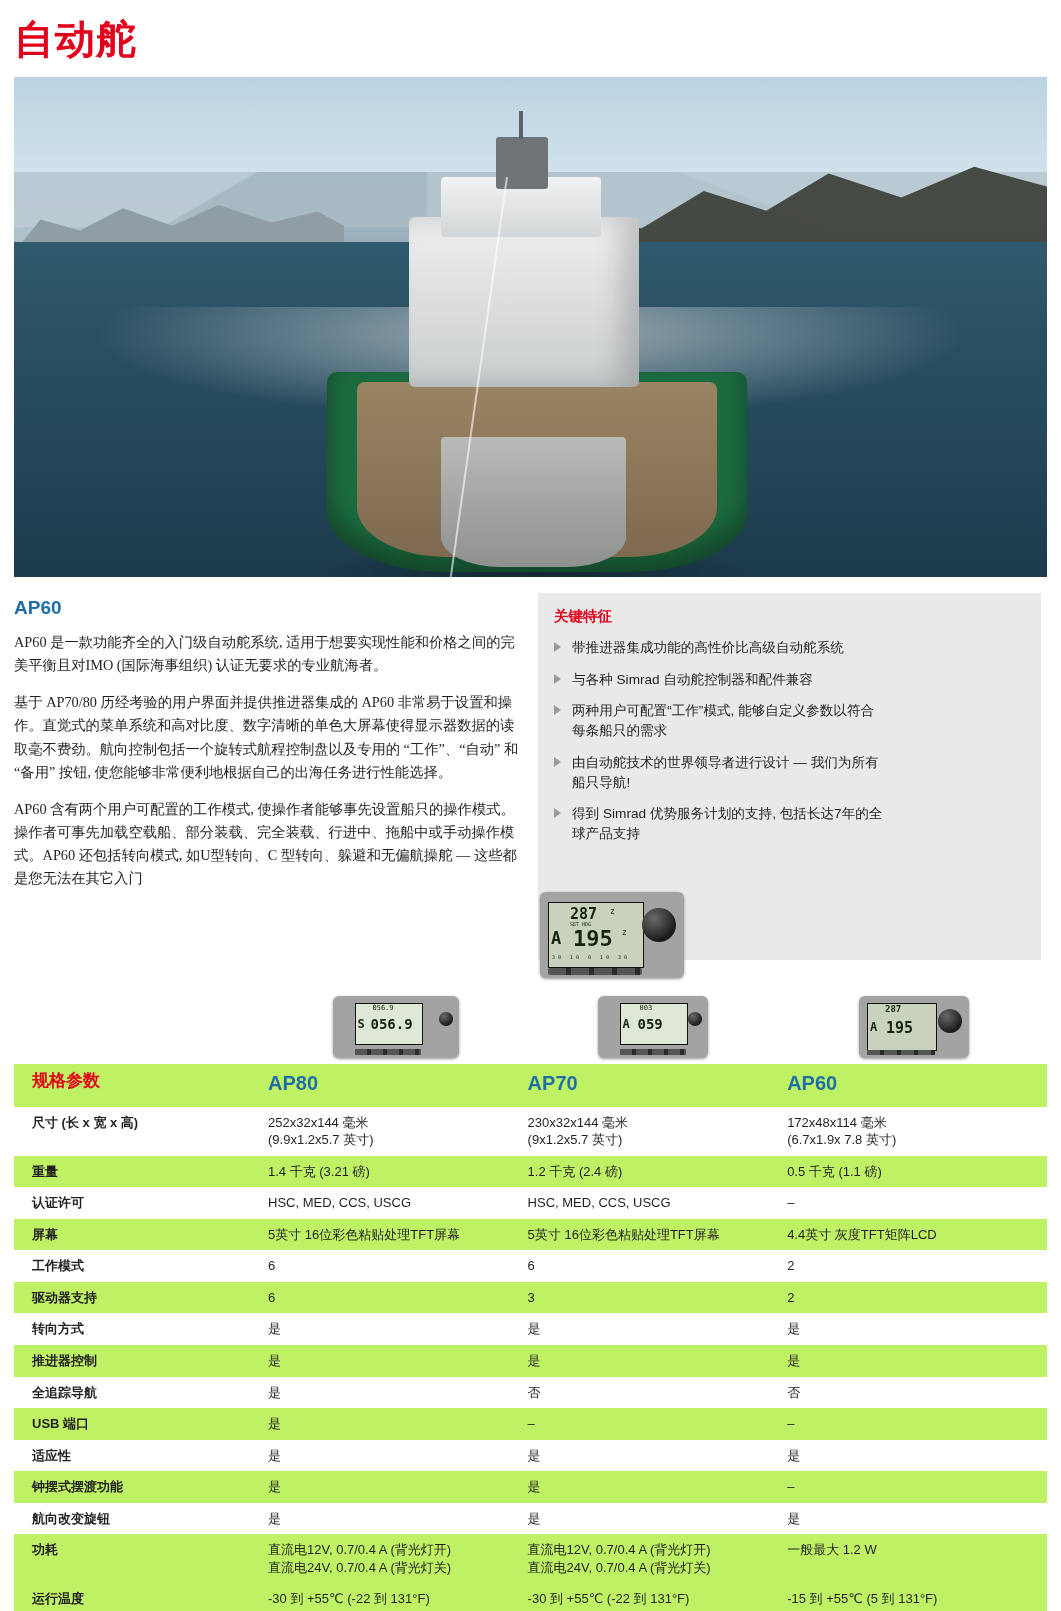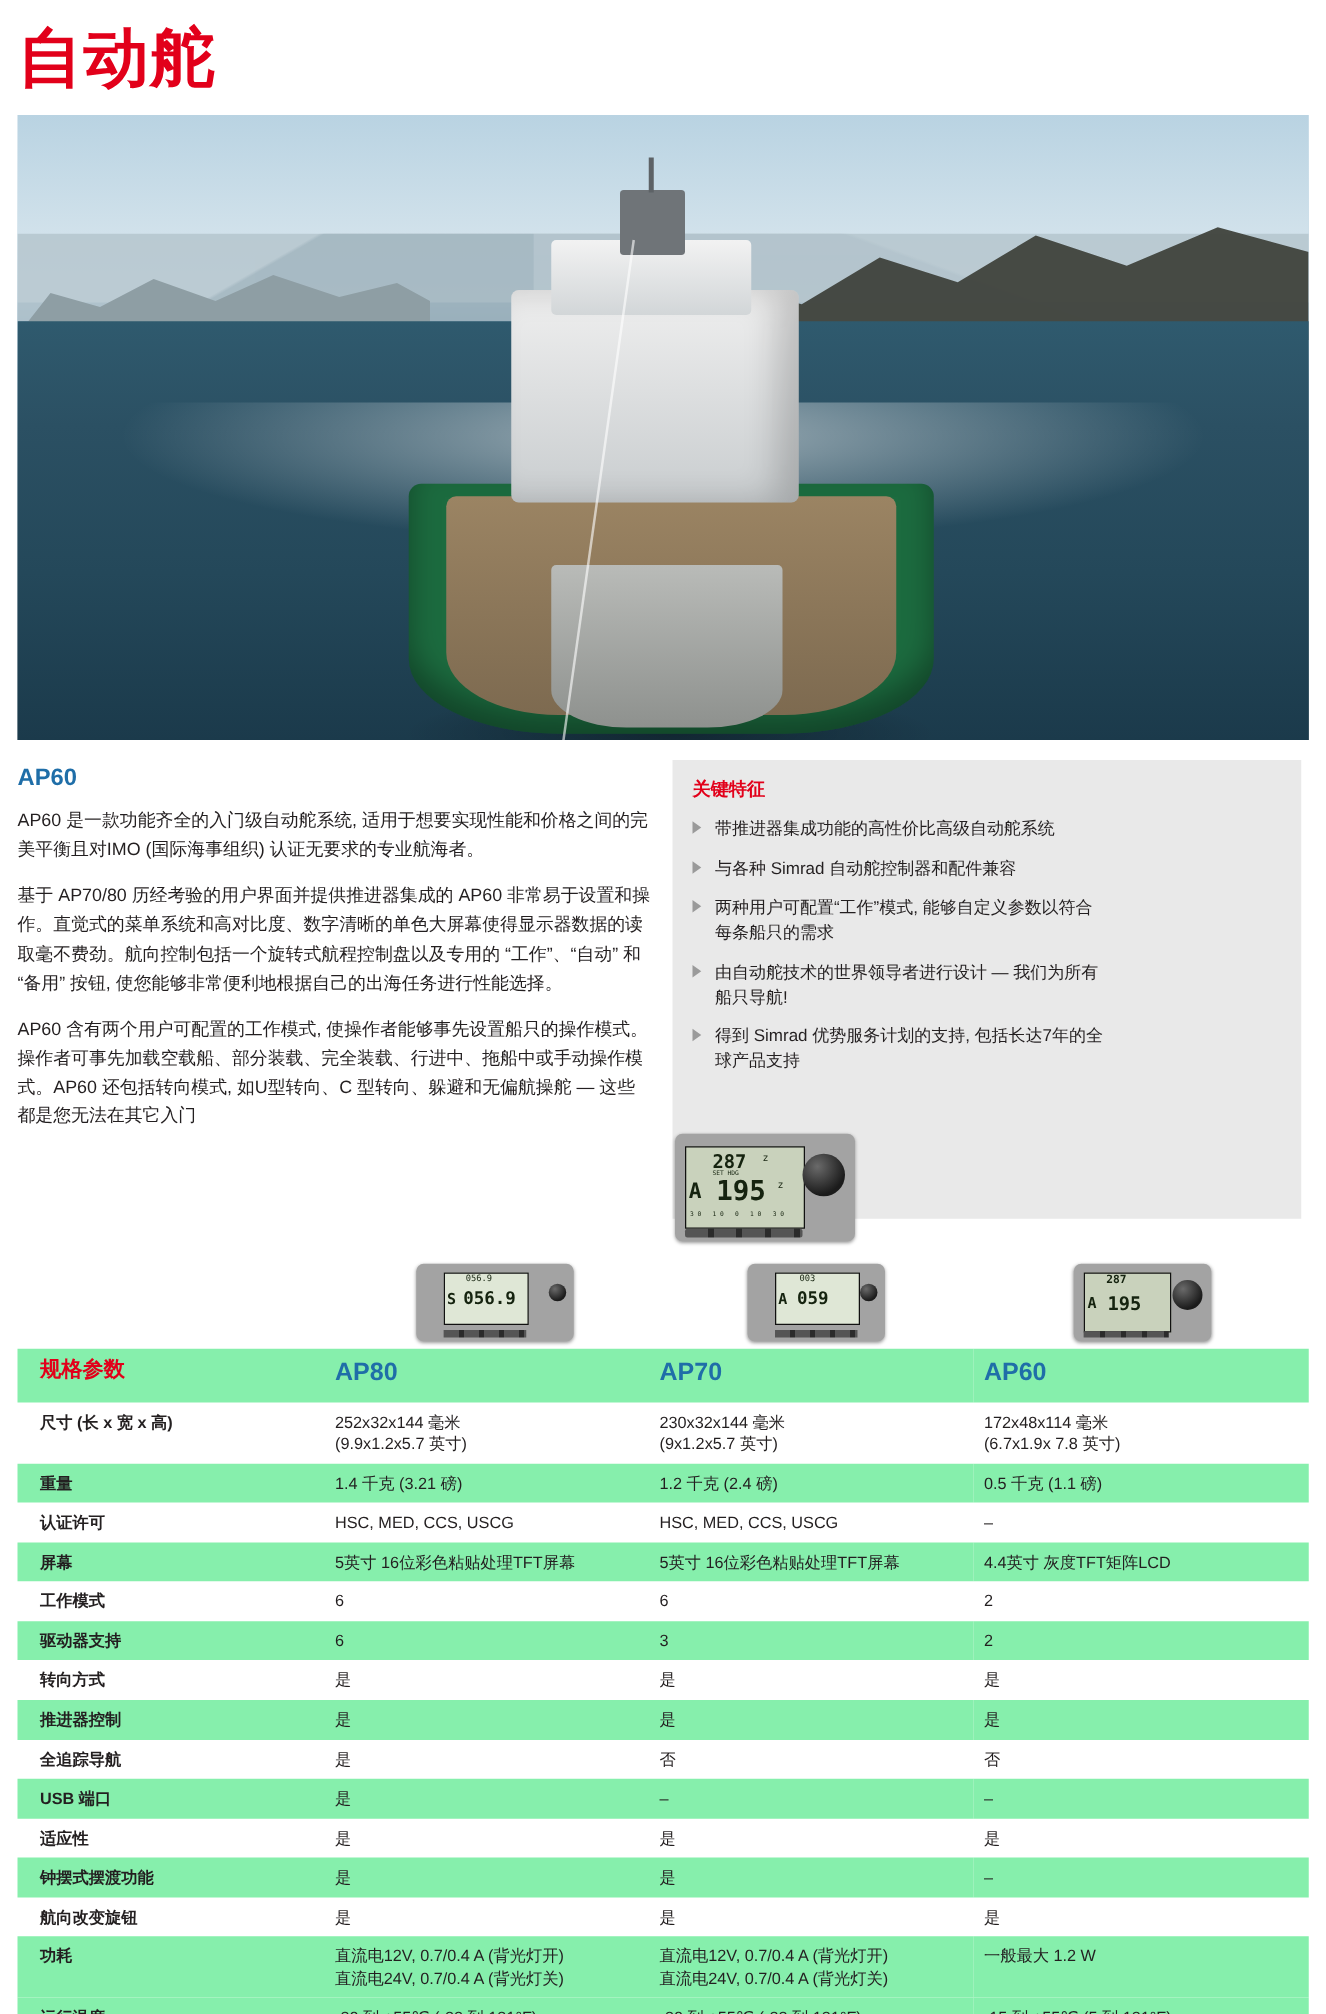--- a/index.html
+++ b/index.html
@@ -8,21 +8,21 @@
     background:#ffffff;
     font-family:"Liberation Sans","DejaVu Sans",sans-serif;
     color:#231f20;
     -webkit-font-smoothing:antialiased;
   }
   .page{width:1061px;position:relative;}
 
   
   .title{
     color:#e2001a;
-    font-size:52px;
+    font-size:40px;
     font-weight:bold;
     letter-spacing:1px;
     padding:12px 0 10px 14px;
   }
 
   
   .hero{
     margin:0 14px;
     height:500px;
     position:relative;
@@ -106,21 +106,21 @@
   }
 
   
   .body-wrap{display:flex;margin:16px 14px 0 14px;gap:16px;}
   .col-left{width:508px;}
   .col-right{width:503px;}
   h2.prod{
     color:#1f6ea8;font-size:19px;margin:4px 0 12px 0;font-weight:bold;
   }
   .col-left p{
-    font-size:14.3px;line-height:1.62;margin:0 0 14px 0;color:#231f20;
+    font-size:14.3px;line-height:1.62;margin:0 0 14px 0;color:#231f20;font-family:Liberation Serif, serif;
   }
 
   
   .kf{
     background:#e9e9e9;padding:14px 16px 18px 16px;position:relative;min-height:250px;
   }
   .kf h3{color:#e2001a;font-size:14.5px;margin:0 0 12px 0;font-weight:bold;}
   .kf ul{list-style:none;margin:0;padding:0;width:330px;}
   .kf li{
     position:relative;padding-left:18px;margin-bottom:12px;
@@ -142,21 +142,21 @@
 
   
   .devstrip{display:flex;margin:18px 14px 0 14px;}
   .devstrip .slot{display:flex;justify-content:center;align-items:flex-end;height:80px;}
 
   
   table.spec{
     border-collapse:collapse;width:1033px;margin:6px 14px 0 14px;font-size:13px;
   }
   table.spec td{padding:7px 8px;vertical-align:top;line-height:1.35;}
-  table.spec tr.alt{background:#86efac;margin-top:34px;}
+  table.spec tr.alt{background:#bef264;margin-top:34px;}
   table.spec .c0{width:235px;font-weight:bold;padding-left:18px;}
   table.spec .c1{width:257px;}
   table.spec .c2{width:257px;}
   table.spec .c3{width:266px;}
   tr.head td{padding-bottom:10px;padding-top:6px;}
   tr.head .c0{color:#e2001a;font-size:17px;font-weight:bold;}
   tr.head .c1,tr.head .c2,tr.head .c3{color:#1f6ea8;font-size:20px;font-weight:bold;}
   .sub{display:block;}
 </style>
 </head>

